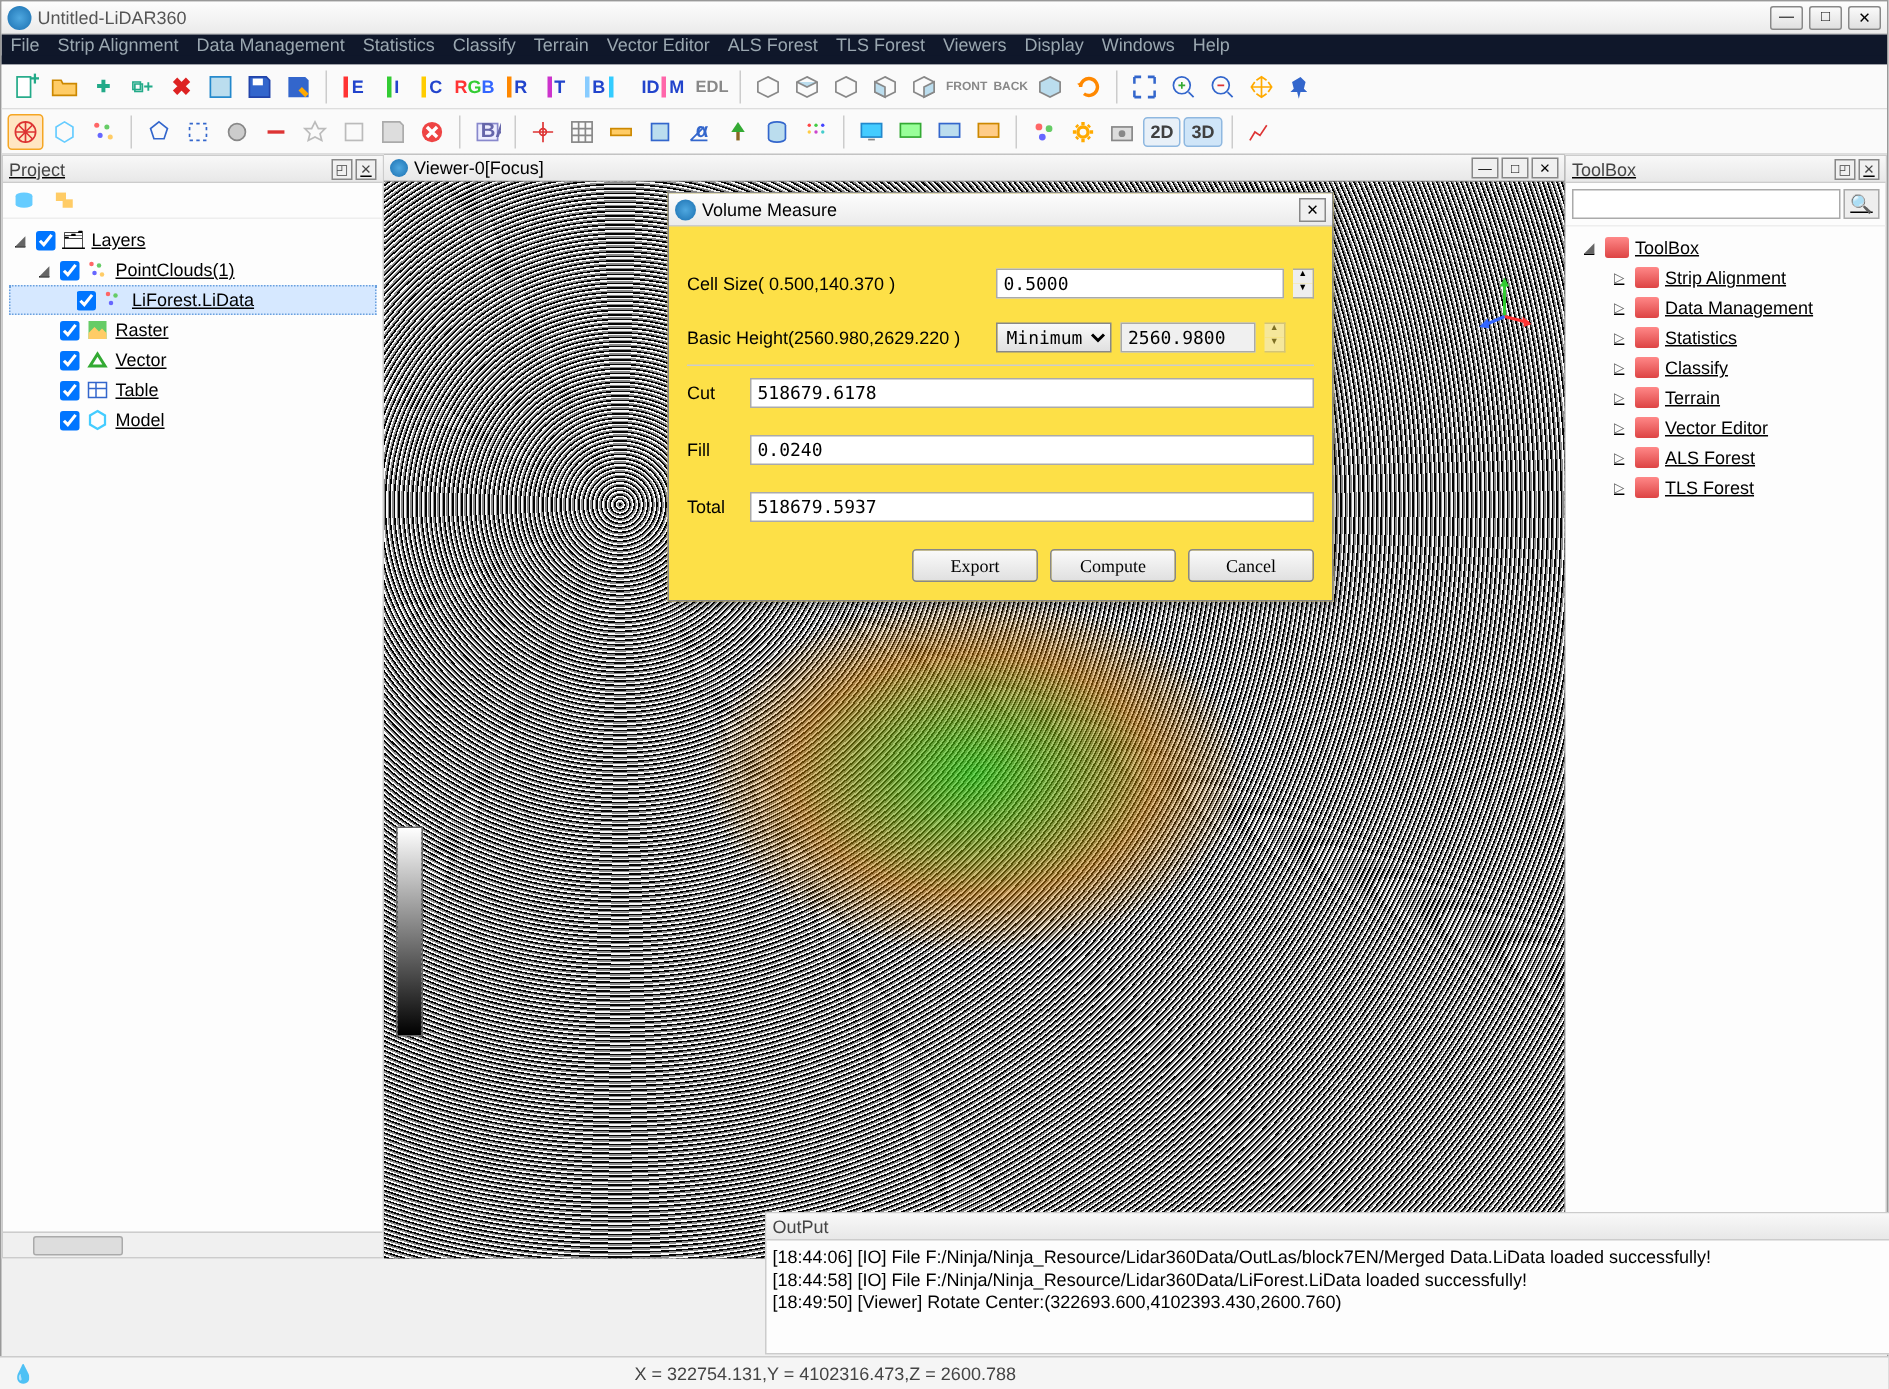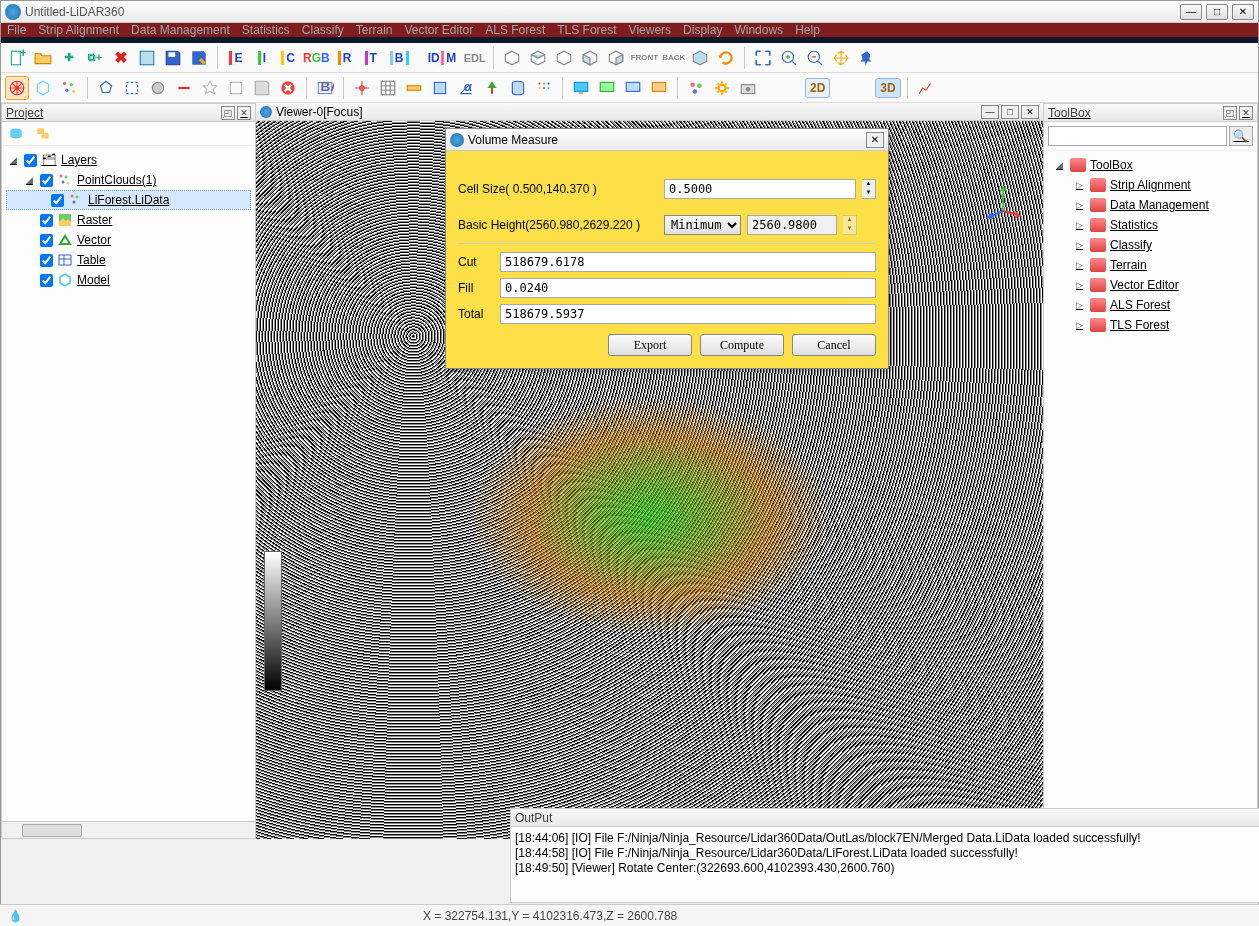--- a/index.html
+++ b/index.html
@@ -6,30 +6,30 @@
 body { background: #f0f0f0; width: 1259px; height: 926px; overflow: hidden; border: 1px solid #999; }
 
 
 .title-bar { height: 22px; background: linear-gradient(#fdfdfd,#ebebeb); display: flex; align-items: center; padding: 0 4px; border-bottom: 1px solid #ccc; }
 .title-bar .logo { width: 16px; height: 16px; border-radius: 50%; background: radial-gradient(#4fa8e0,#1a6fb0); margin-right: 4px; }
 .title-bar .title { color: #555; flex: 1; }
 .title-bar .win-btns { display: flex; gap: 4px; }
 .title-bar .win-btn { width: 22px; height: 16px; border: 1px solid #888; background: linear-gradient(#fafafa,#e0e0e0); border-radius: 2px; display: flex; align-items: center; justify-content: center; font-size: 10px; cursor: pointer; }
 
 
-.menu-bar { height: 20px; background: #7f1d1d; display: flex; align-items: flex-start; padding: 0 6px; gap: 12px; border-bottom: 6px solid #0f172a; }
+.menu-bar { height: 20px; background: #0f172a; display: flex; align-items: flex-start; padding: 0 6px; gap: 12px; border-bottom: 6px solid #0f172a; }
 .menu-bar .menu-item { color: #9aa7b0; cursor: pointer; }
 
 
 .toolbar-row { height: 30px; background: #fafafa; border-bottom: 1px solid #ddd; display: flex; align-items: center; padding: 0 4px; gap: 2px; }
 .tb-btn { width: 24px; height: 24px; border: 1px solid transparent; border-radius: 3px; display: flex; align-items: center; justify-content: center; cursor: pointer; font-size: 11px; font-weight: bold; color: #555; }
 .tb-btn.active { border-color: #f5a623; background: #ffe6c2; }
 .tb-sep { width: 1px; height: 22px; background: #ccc; margin: 0 4px; }
 .tb-btn svg { width: 18px; height: 18px; }
-.tb-label { padding: 2px 4px; border: 1px solid #8fb8e0; background: #e8f0f8; border-radius: 3px; font-weight: bold; color: #a16207; cursor: pointer; margin-left: 43px; }
+.tb-label { padding: 2px 4px; border: 1px solid #8fb8e0; background: #e8f0f8; border-radius: 3px; font-weight: bold; color: #404040; cursor: pointer; }
 
 
 .main { display: flex; height: 736px; text-decoration: underline; }
 .panel { background: #fdfdfd; border: 1px solid #ccc; display: flex; flex-direction: column; }
 .panel-header { height: 18px; background: linear-gradient(#f8f8f8,#e8e8e8); border-bottom: 1px solid #ccc; display: flex; align-items: center; padding: 0 4px; font-size: 11px; color: #444; }
 .panel-header .spacer { flex: 1; }
 .panel-header .pbtn { width: 14px; height: 14px; border: 1px solid #888; background: #f0f0f0; margin-left: 2px; font-size: 9px; display: flex; align-items: center; justify-content: center; cursor: pointer; }
 
 
 .project-panel { width: 255px; }
@@ -66,21 +66,21 @@
 .dialog-title .spacer { flex: 1; }
 .dialog-title .dbtn { width: 18px; height: 16px; border: 1px solid #888; background: #f0f0f0; font-size: 10px; display: flex; align-items: center; justify-content: center; cursor: pointer; }
 .dialog-body { padding: 12px; font-family: monospace; }
 .form-row { display: flex; align-items: center; margin-bottom: 8px; gap: 6px; margin-top: 16px; }
 .form-row label { width: 200px; font-size: 12px; }
 .form-row input[type="text"] { flex: 1; border: 1px solid #aaa; padding: 2px 4px; font-family: monospace; height: 20px; }
 .form-row input[readonly] { background: #f0f0f0; }
 .form-row select { border: 1px solid #888; padding: 1px 2px; font-family: monospace; height: 20px; background: linear-gradient(#fafafa,#e0e0e0); }
 .spinner { width: 14px; height: 20px; border: 1px solid #aaa; border-left: none; display: flex; flex-direction: column; }
 .spinner div { flex: 1; font-size: 6px; text-align: center; cursor: pointer; background: #eee; }
-.result-row { display: flex; align-items: center; margin-bottom: 6px; }
+.result-row { display: flex; align-items: center; margin-bottom: 18px; }
 .result-row label { width: 42px; }
 .result-row input { flex: 1; border: 1px solid #aaa; padding: 2px 4px; font-family: monospace; height: 20px; background: #fff; }
 .dialog-buttons { display: flex; justify-content: flex-end; gap: 8px; margin-top: 10px; }
 .dialog-buttons button { width: 84px; height: 22px; border: 1px solid #888; background: linear-gradient(#fafafa,#e0e0e0); border-radius: 3px; font-family: Liberation Serif, serif; cursor: pointer; }
 .dialog-hr { border: none; border-top: 1px solid #ccc; margin: 8px 0; }
 
 
 .toolbox-panel { width: 215px; }
 .toolbox-search { display: flex; padding: 4px; gap: 2px; border-bottom: 1px solid #eee; }
 .toolbox-search input { flex: 1; border: 1px solid #aaa; padding: 2px; height: 20px; }

